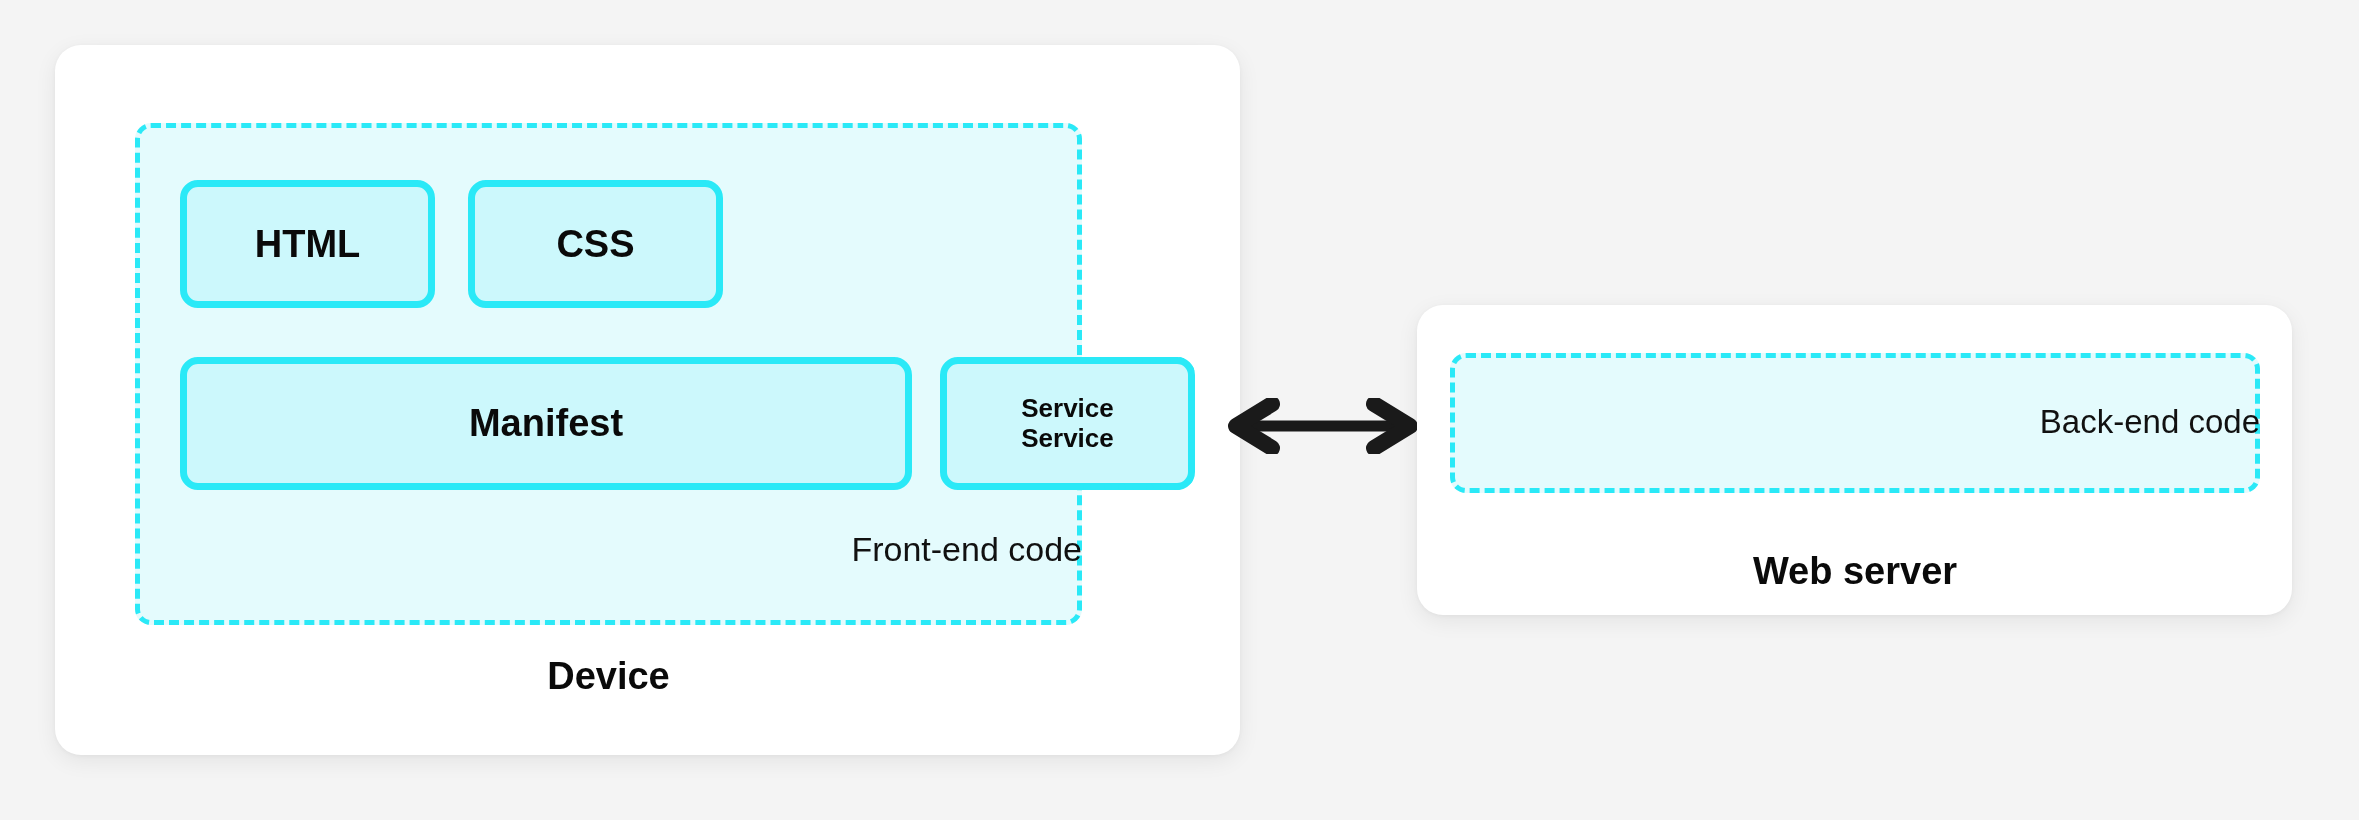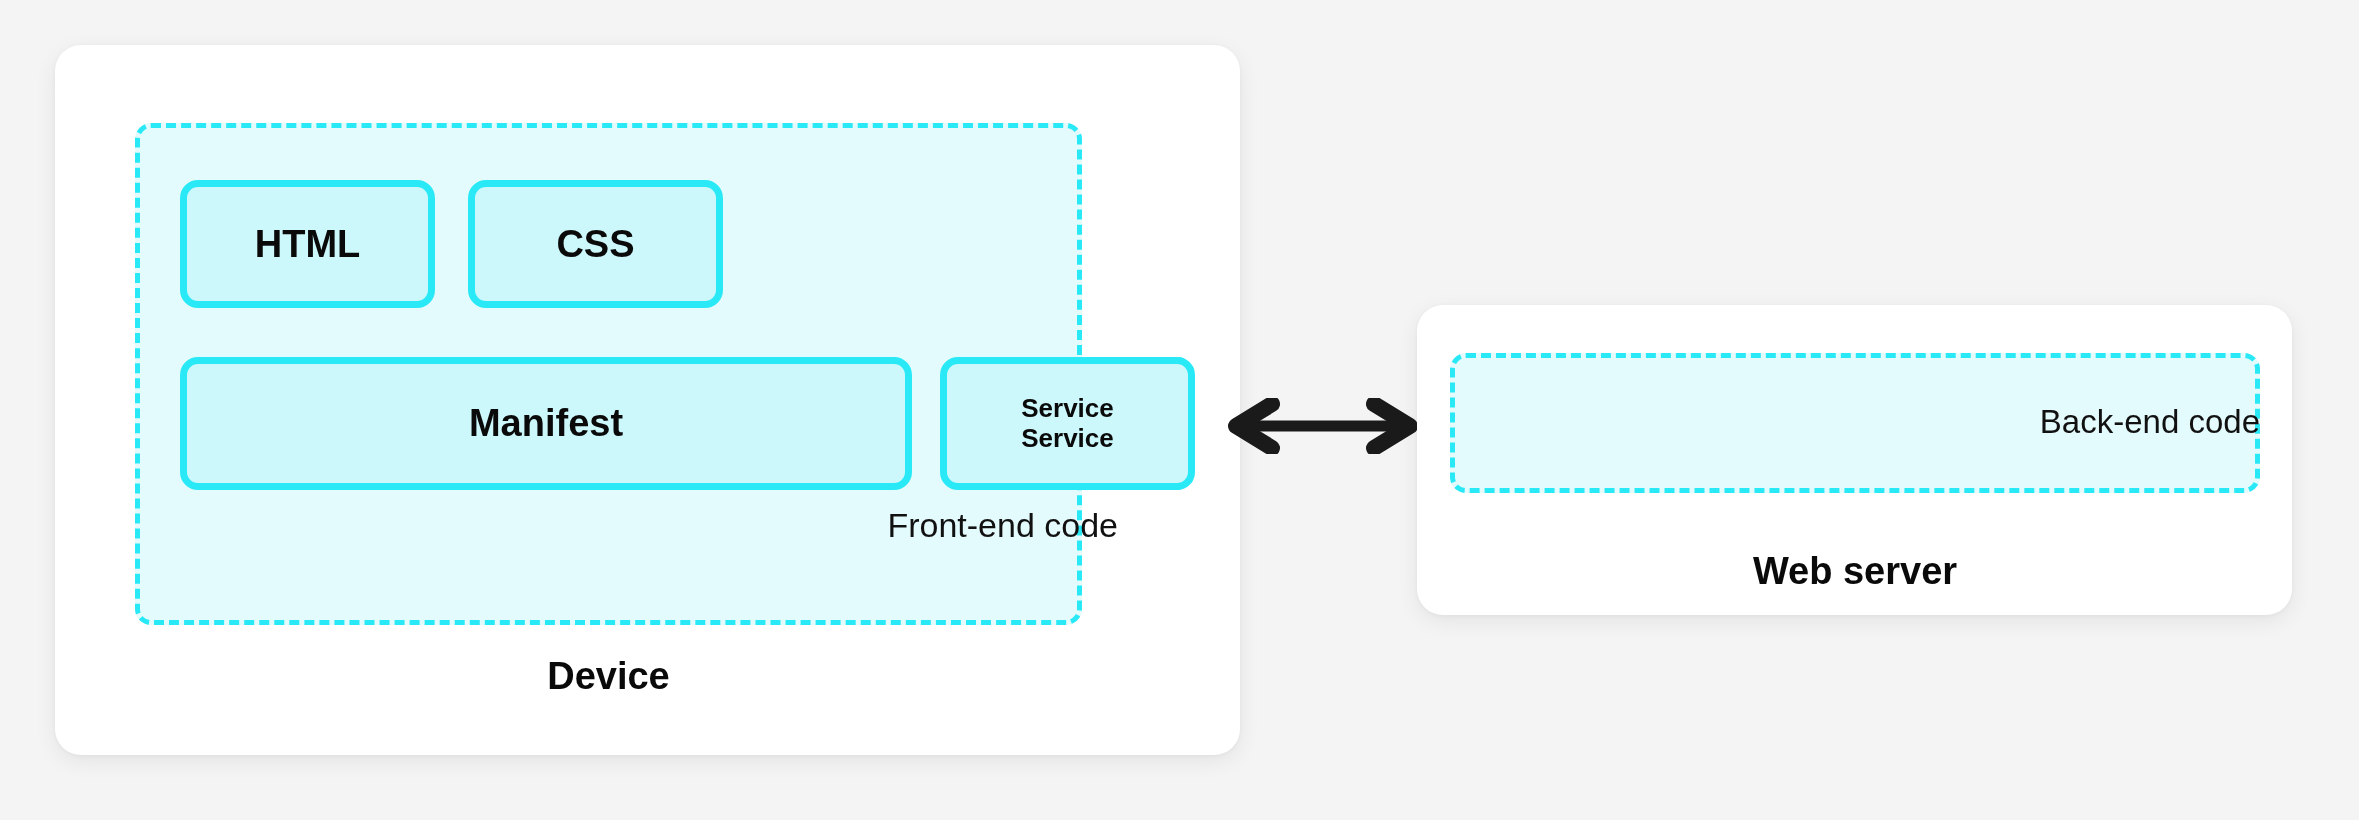--- a/index.html
+++ b/index.html
@@ -78,21 +78,21 @@
 
   
   .group-caption {
     position: absolute;
     font-size: 34px;
     color: #111111;
     font-weight: normal;
     text-align: right;
     white-space: nowrap;
   }
-  #frontend-caption { left: 135px;  top: 506px; width: 947px; margin-left: 36px; }
+  #frontend-caption { left: 135px;  top: 530px; width: 947px; }
   #backend-caption  {
     left: 1450px; top: 403px; width: 810px;
     font-size: 33px;
   }
 
   
   .card-title {
     position: absolute;
     font-size: 38px;
     font-weight: bold;

